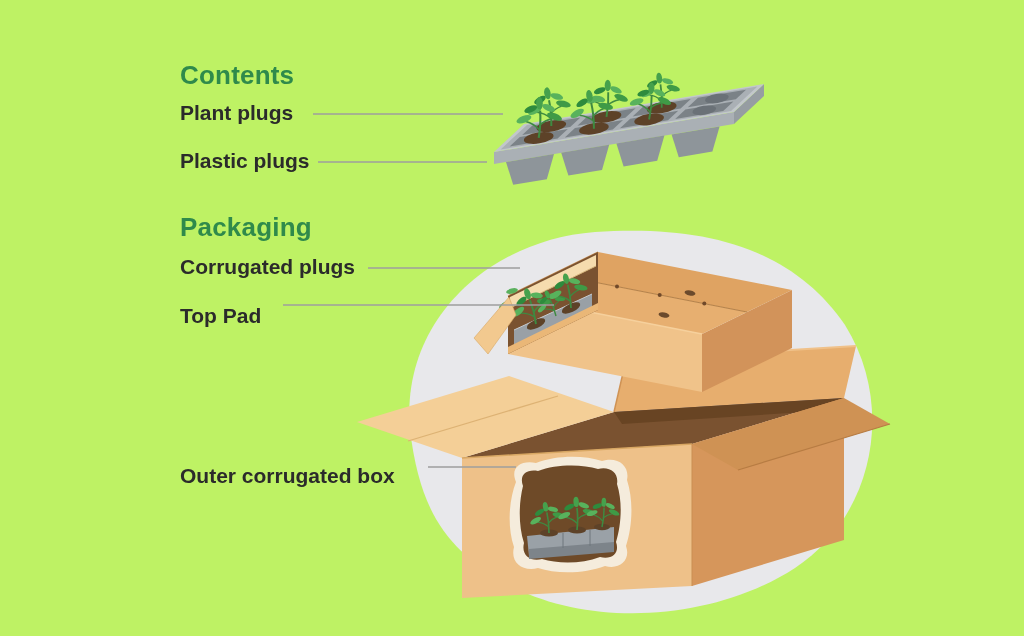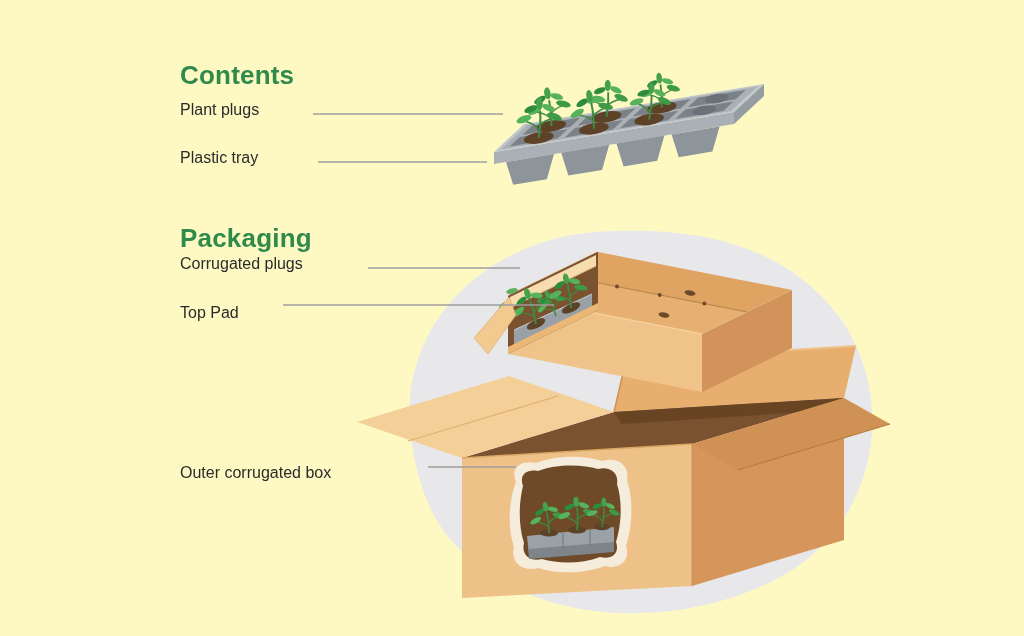--- a/index.html
+++ b/index.html
@@ -1,27 +1,27 @@
 <!DOCTYPE html>
 <html><head>
 <meta charset="utf-8">
 <style>
   html,body{margin:0;padding:0;background:#f2f2f4;}
   .stage{
     position:relative;width:1024px;height:636px;overflow:hidden;
-    background:#fef9c3;
+    background:#bef264;
     font-family:"Liberation Sans",sans-serif;
   }
   svg.scene{position:absolute;left:0;top:0;}
   .heading{
     position:absolute;font-size:26px;font-weight:700;color:#2f8a4b;
     letter-spacing:.2px;white-space:nowrap;
   }
   .label{
-    position:absolute;font-size:16px;font-weight:400;color:#2b2b2b;
+    position:absolute;font-size:21px;font-weight:700;color:#2b2b2b;
     white-space:nowrap;
   }
 </style>
 </head>
 <body>
 
 <div class="stage">
 
 <svg class="scene" width="1024" height="636" viewBox="0 0 1024 636">
   <defs>
@@ -149,23 +149,23 @@
     <line x1="368" y1="268" x2="520" y2="268"></line>
     <line x1="283" y1="305" x2="554" y2="305"></line>
     <line x1="428" y1="467" x2="516" y2="467"></line>
   </g>
 </svg>
 
   <div class="heading" style="left:180px;top:60px">Contents</div>
 
   <div class="label" style="left:180px;top:101px">Plant plugs</div>
 
-  <div class="label" style="left:180px;top:149px">Plastic tray</div>
+  <div class="label" style="left:180px;top:149px">Plastic plugs</div>
 
-  <div class="heading" style="left:180px;top:223px">Packaging</div>
+  <div class="heading" style="left:180px;top:212px">Packaging</div>
 
   <div class="label" style="left:180px;top:255px">Corrugated plugs</div>
 
   <div class="label" style="left:180px;top:304px">Top Pad</div>
 
   <div class="label" style="left:180px;top:464px">Outer corrugated box</div>
 
 </div>
 
 </body></html>

